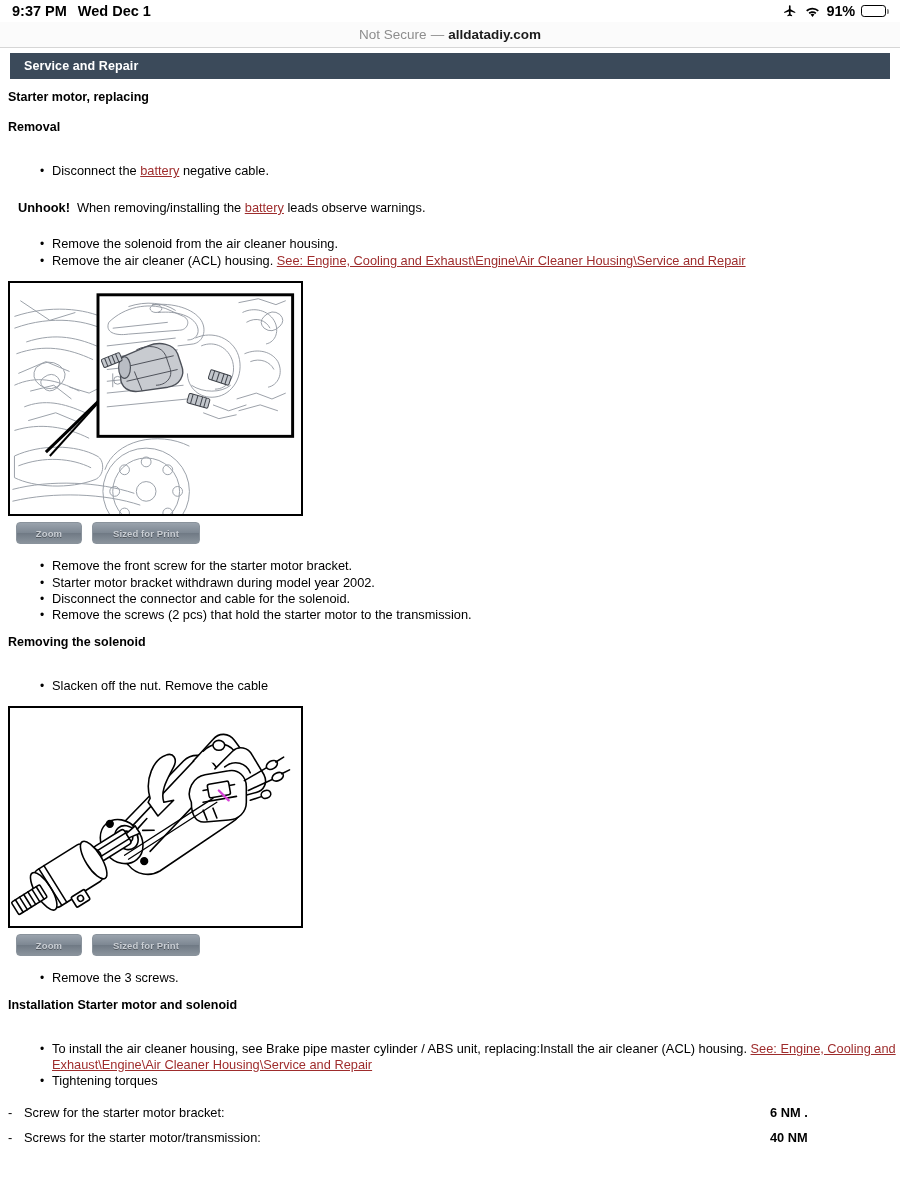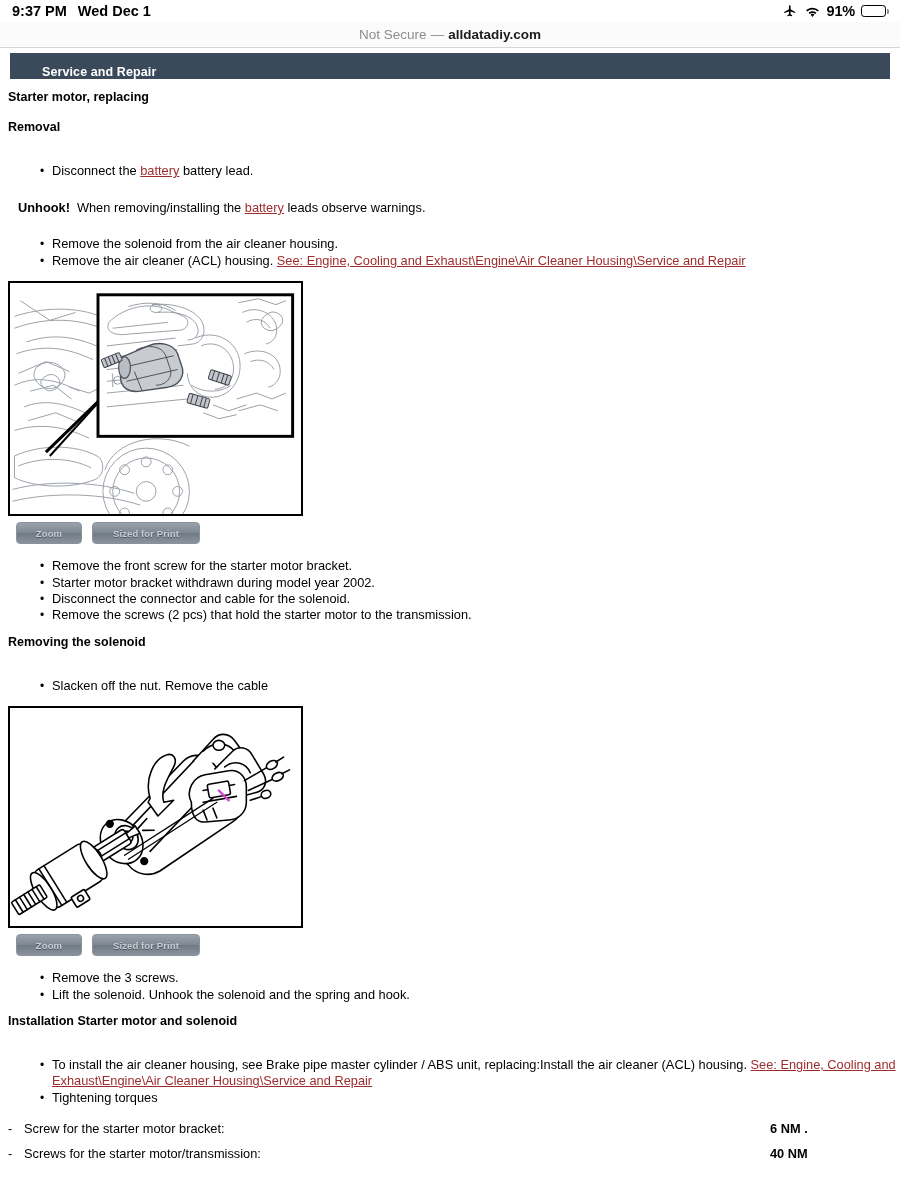--- a/index.html
+++ b/index.html
@@ -55,22 +55,22 @@
   
   .page{
     position:absolute; top:49px; left:0; width:900px; height:1151px;
     background:#fff;
   }
 
   
   .section-bar{
     position:absolute; left:10px; top:4px; width:880px; height:26px;
     background:#3b4a5a;
-    display:flex; align-items:flex-end;
-    padding-left:32px;
+    display:flex; align-items:center;
+    padding-left:14px;
   }
   .section-bar .title{
     color:#ffffff; font-size:12.5px; font-weight:700; letter-spacing:.1px;
   }
 
   
   .content{ position:absolute; left:0; top:40px; width:900px; }
 
   h2.doc-h{
     font-size:12.5px; font-weight:700; margin:0; padding:0 0 0 8px;
@@ -179,21 +179,21 @@
 
   <div class="content">
 
     <h2 class="doc-h">Starter motor, replacing</h2>
     <div class="gap-14"></div>
 
     <h2 class="doc-h">Removal</h2>
     <div class="gap-28"></div>
 
     <ul class="doc-list">
-      <li><span>Disconnect the </span><span class="lnk">battery</span><span> battery lead.</span></li>
+      <li><span>Disconnect the </span><span class="lnk">battery</span><span> negative cable.</span></li>
     </ul>
 
     <div class="gap-20"></div>
 
     <div class="caution-line">
       <b>Unhook!</b><span class="sp"></span><span>When removing/installing the </span><span class="lnk">battery</span><span> leads observe warnings.</span>
     </div>
 
     <div class="gap-20"></div>
 
@@ -437,21 +437,20 @@
       <div class="btn-row">
         <div class="pbtn">Zoom</div>
         <div class="pbtn wide">Sized for Print</div>
       </div>
     </div>
 
     <div class="gap-14"></div>
 
     <ul class="doc-list">
       <li>Remove the 3 screws.</li>
-      <li>Lift the solenoid. Unhook the solenoid and the spring and hook.</li>
     </ul>
 
     <div class="gap-10"></div>
     <h2 class="doc-h">Installation Starter motor and solenoid</h2>
     <div class="gap-28"></div>
 
     <ul class="doc-list">
       <li><span>To install the air cleaner housing, see Brake pipe master cylinder / ABS unit, replacing:Install the air cleaner (ACL) housing. </span><span class="lnk">See: Engine, Cooling and Exhaust\Engine\Air Cleaner Housing\Service and Repair</span></li>
       <li>Tightening torques</li>
     </ul>

